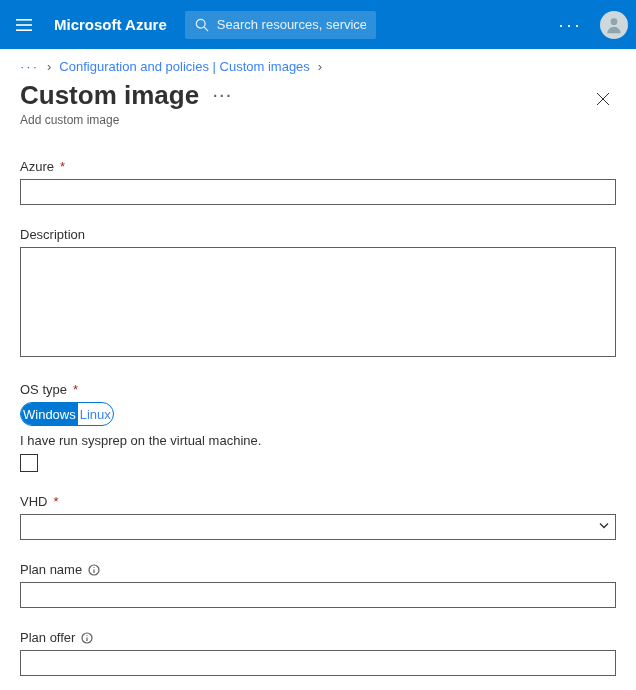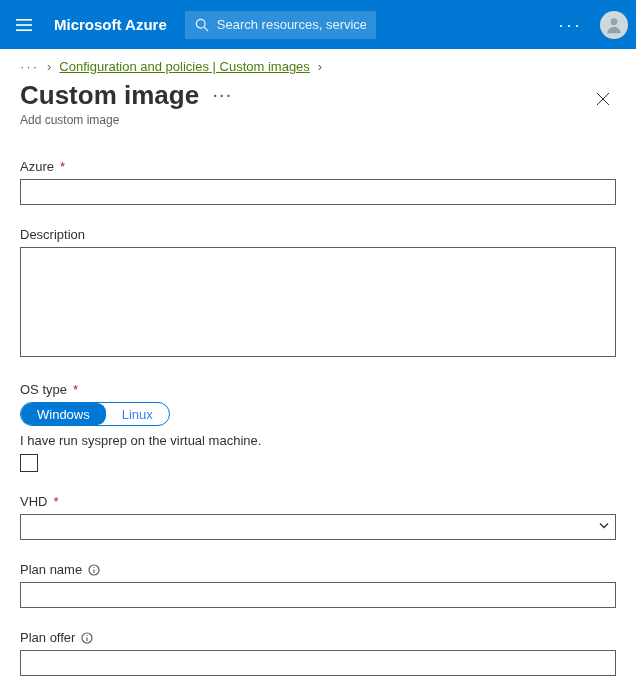--- a/index.html
+++ b/index.html
@@ -17,21 +17,21 @@
     .searchbox input::placeholder { color: #e6f2fb; }
     .flexspacer { flex: 1; }
     .topbar-ellipsis { color: #fff; font-size: 18px; letter-spacing: 2px; padding: 0 10px; cursor: pointer; line-height: 1; }
     .avatar { width: 28px; height: 28px; border-radius: 50%; background: #cfd8dc; margin-left: 8px; display: flex; align-items: center; justify-content: center; cursor: pointer; }
     .avatar svg { width: 20px; height: 20px; fill: #90a4ae; }
 
     
     .breadcrumb { display: flex; align-items: center; gap: 8px; padding: 10px 20px 4px 20px; font-size: 13px; }
     .breadcrumb .bc-ellipsis { color: #0078d4; cursor: pointer; letter-spacing: 2px; }
     .breadcrumb .chev { color: #605e5c; }
-    .breadcrumb a { color: #4d7c0f; cursor: pointer; text-decoration: underline; }
+    .breadcrumb a { color: #3b82f6; cursor: pointer; }
 
     
     .page-header { display: flex; align-items: flex-start; padding: 2px 20px 0 20px; }
     .titles { flex: 1; }
     .page-title { font-size: 26px; font-weight: 600; color: #323130; display: flex; align-items: center; gap: 14px; }
     .title-ellipsis { font-size: 14px; color: #605e5c; letter-spacing: 2px; cursor: pointer; }
     .page-subtitle { font-size: 12px; color: #605e5c; margin-top: 2px; }
     .panel-close { cursor: pointer; padding: 6px; margin-top: 6px; }
     .panel-close svg { width: 14px; height: 14px; stroke: #323130; stroke-width: 1; }
 
@@ -45,21 +45,21 @@
     .info-icon svg { width: 12px; height: 12px; fill: none; stroke: #605e5c; stroke-width: 1.2; }
     .text-input, .select-input { width: 100%; border: 1px solid #605e5c; height: 26px; padding: 2px 6px; font-family: inherit; font-size: 13px; outline: none; }
     .textarea { width: 100%; border: 1px solid #605e5c; height: 110px; padding: 4px 6px; font-family: inherit; font-size: 13px; resize: none; outline: none; }
     .select-wrap { position: relative; }
     .select-input { padding-right: 22px; background: #fff; }
     .select-chevron { position: absolute; right: 6px; top: 50%; transform: translateY(-50%); pointer-events: none; }
     .select-chevron svg { width: 12px; height: 12px; stroke: #323130; stroke-width: 1.3; fill: none; }
 
     
     .pill { display: inline-flex; border: 1px solid #0078d4; border-radius: 999px; overflow: hidden; height: 24px; }
-    .pill span { display: flex; align-items: center; padding: 0 16px; font-size: 13px; cursor: pointer; border-radius: 9px; }
+    .pill span { display: flex; align-items: center; padding: 0 2px; font-size: 13px; cursor: pointer; }
     .pill .selected { background: #0078d4; color: #fff; }
     .pill .unselected { color: #3b82f6; }
 
     .checkbox-row { margin-top: 7px; }
     .checkbox-row .cb-label { font-size: 13px; color: #323130; margin-bottom: 6px; display: block; }
     .checkbox { width: 18px; height: 18px; border: 1px solid #323130; cursor: pointer; }
 
     .link-highlighted { display: inline-block; color: #0078d4; cursor: pointer; padding: 3px 5px; border: 2px solid #e60000; margin-top: 3px; font-size: 13px; }
   </style>
 </head>

